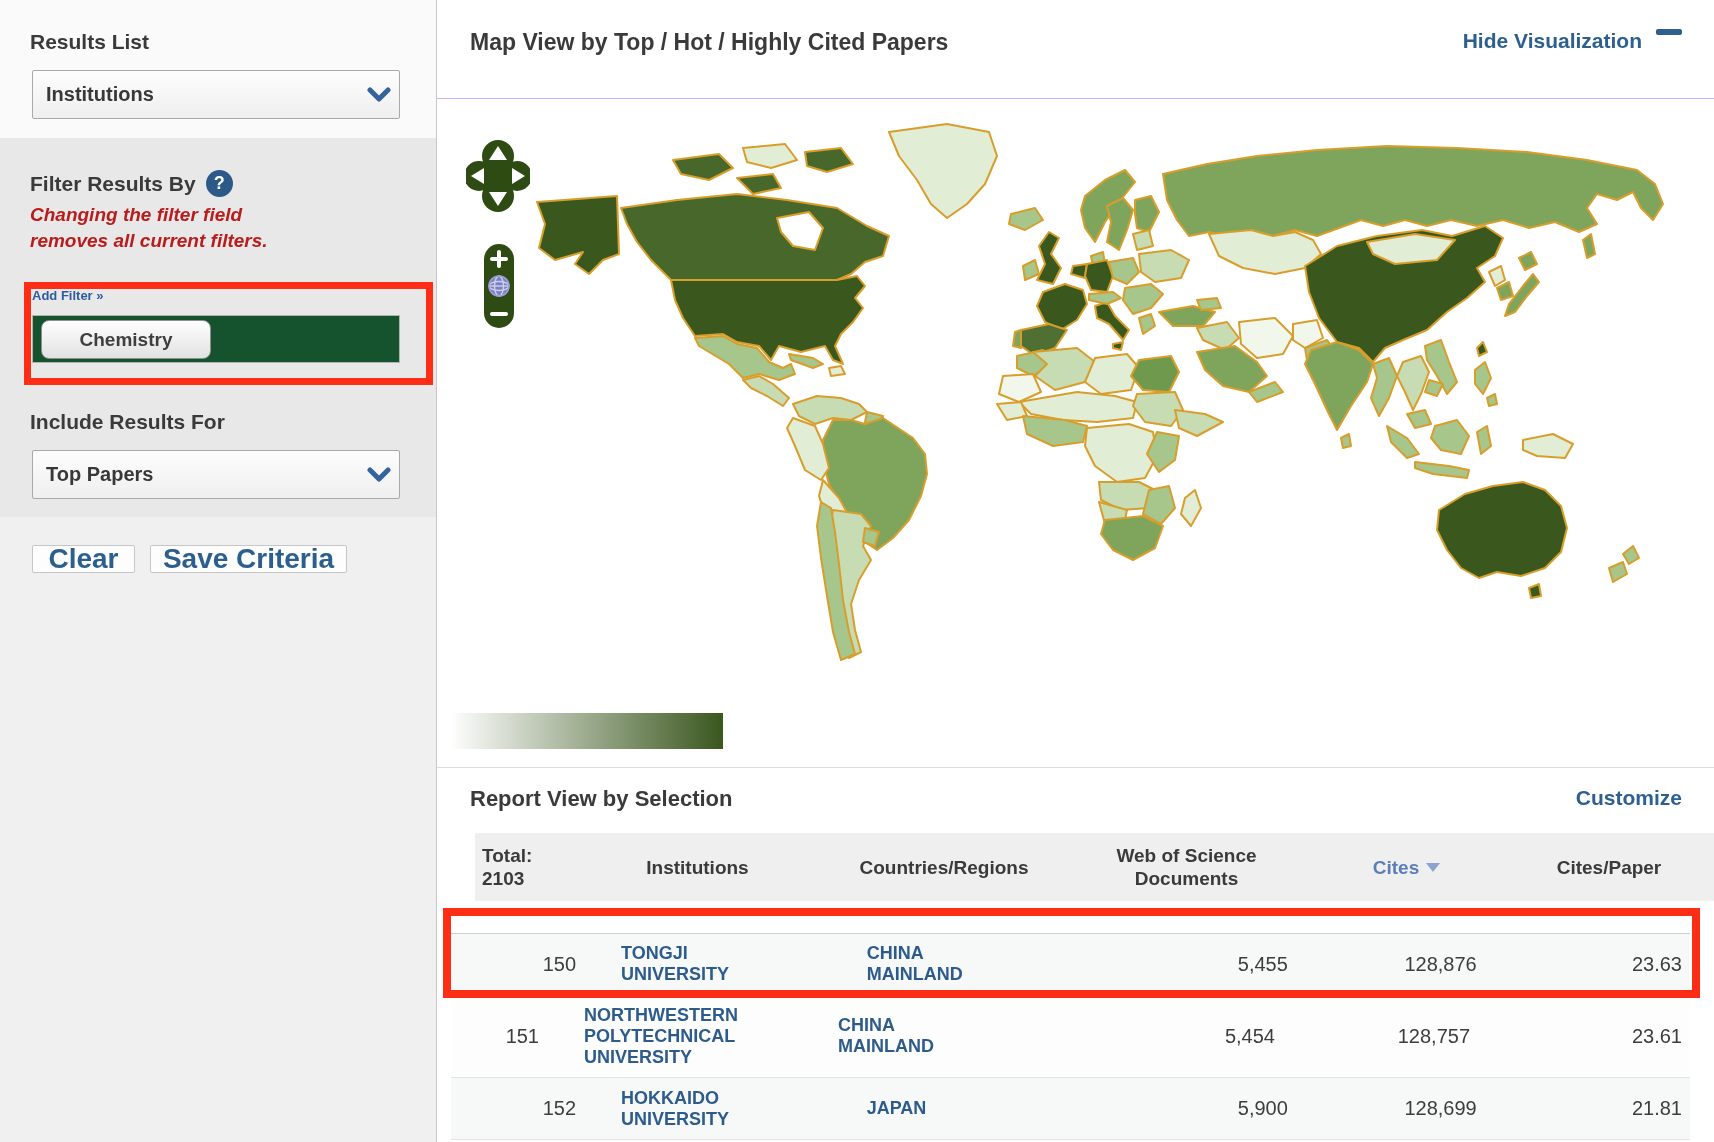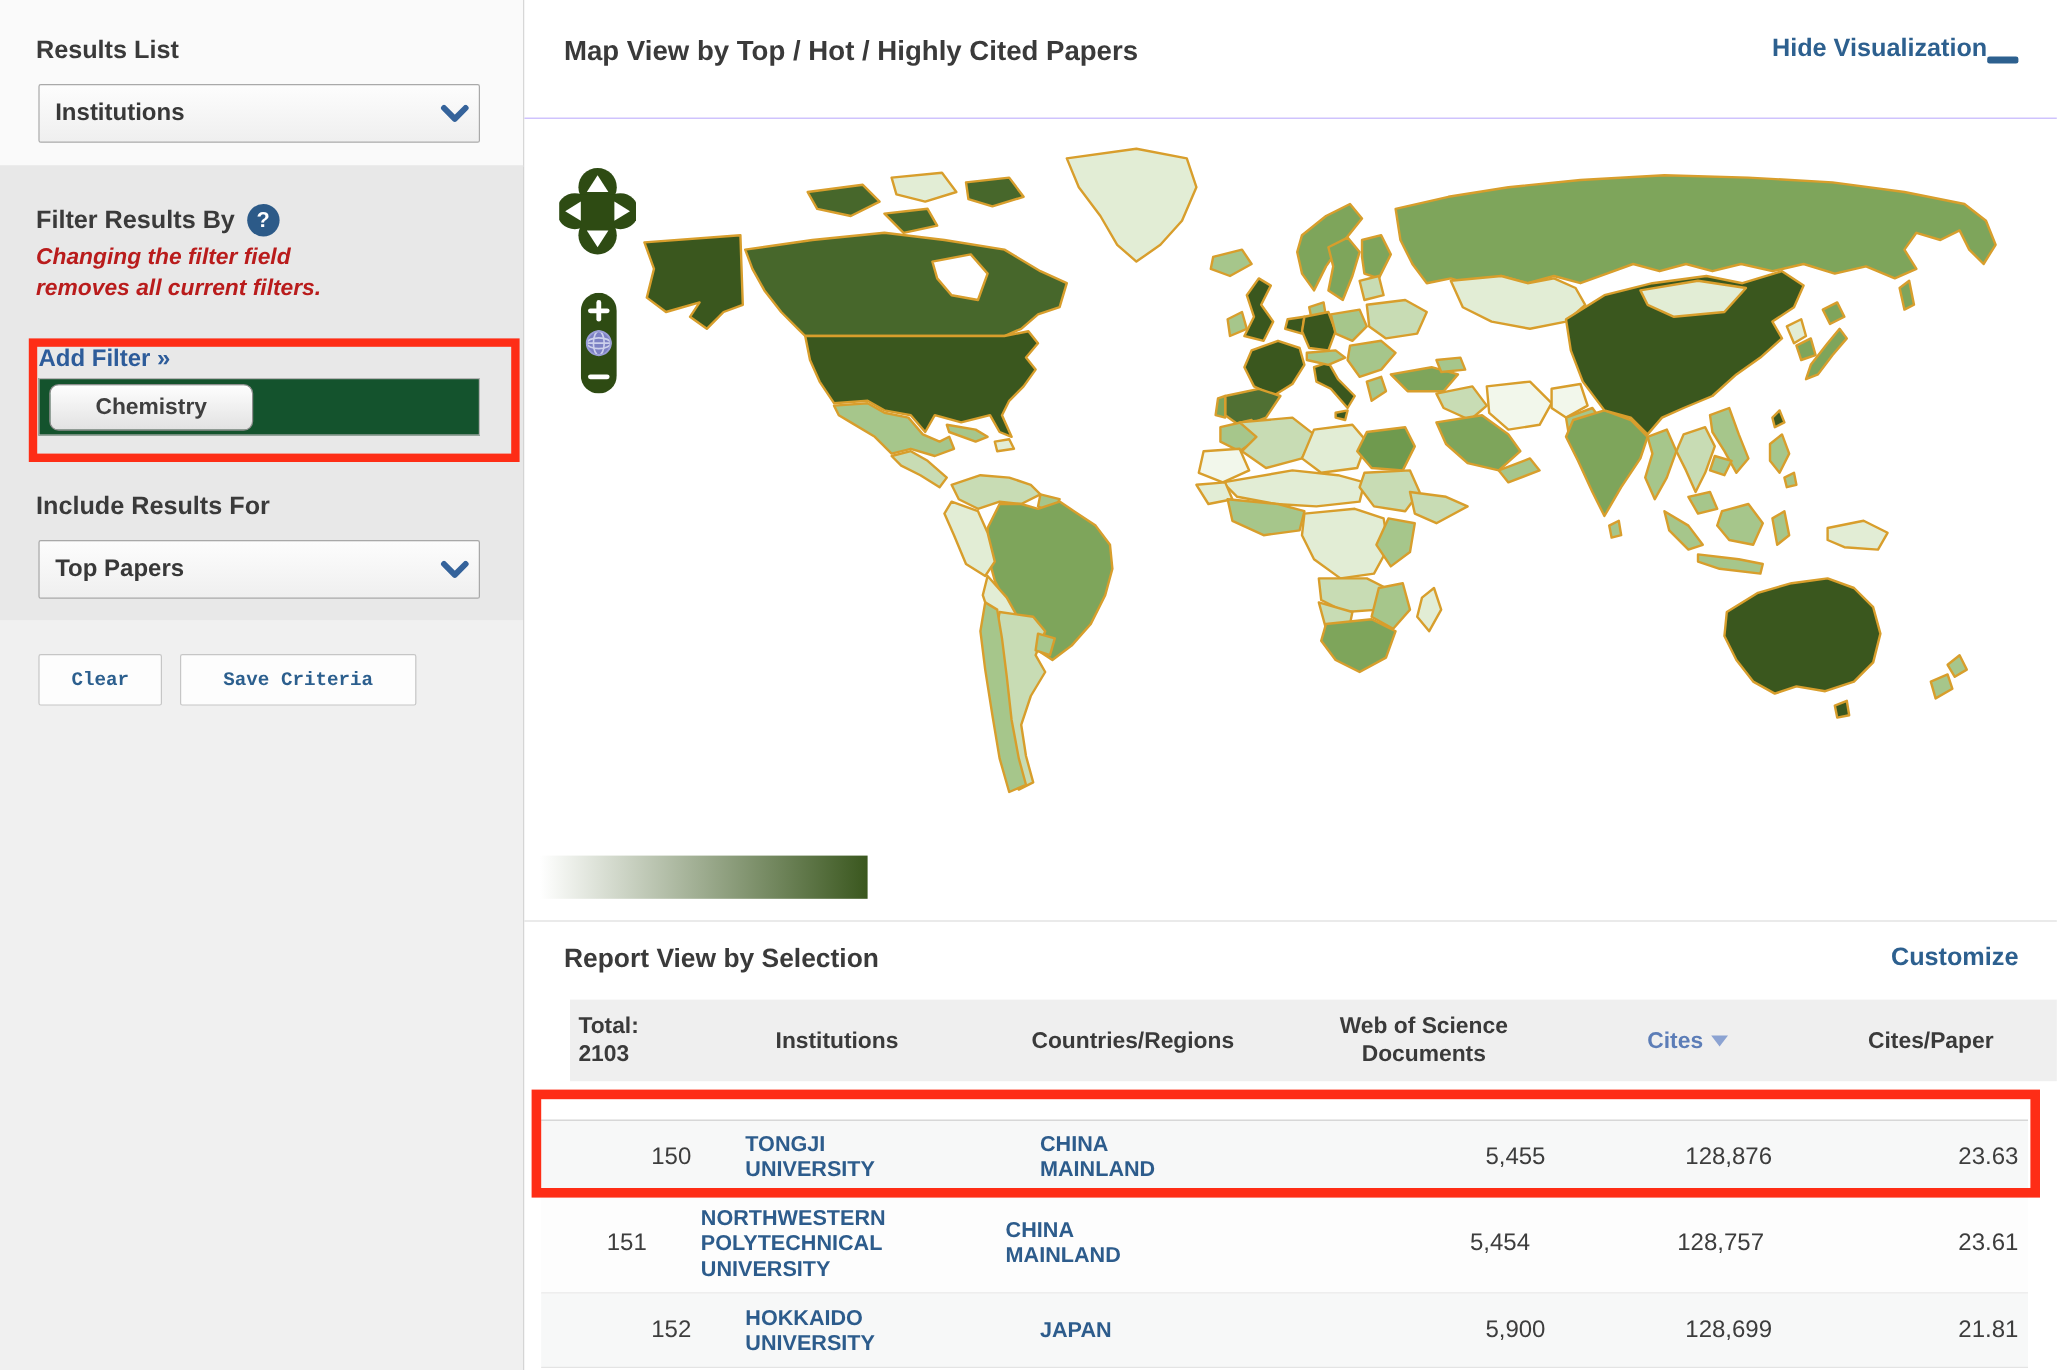--- a/index.html
+++ b/index.html
@@ -17,39 +17,39 @@
   #results-list-label{left:30px;top:30px;}
   .dropdown{width:366px;height:47px;background:linear-gradient(#fdfdfd,#efefef);
             border:1px solid #a9a9a9;border-radius:2px;display:flex;align-items:center;cursor:pointer;}
   .dropdown .dd-text{font-size:20px;font-weight:bold;color:#383838;padding-left:13px;flex:1;}
   .dropdown .dd-arrow{width:40px;display:flex;justify-content:center;align-items:center;}
   #dd-results{left:32px;top:70px;}
   #filter-title-row{left:30px;top:170px;display:flex;align-items:center;gap:10px;}
   .help-icon{width:27px;height:27px;border-radius:50%;background:#2c5a88;color:#fff;font-size:18px;
              font-weight:bold;display:flex;align-items:center;justify-content:center;cursor:pointer;}
   #filter-note{left:30px;top:202px;font-size:19px;line-height:26px;font-weight:bold;font-style:italic;color:#b91c1c;}
-  #add-filter-link{left:32px;top:288px;font-size:20px;font-weight:bold;color:#2d5c9a;cursor:pointer;}
+  #add-filter-link{left:32px;top:288px;font-size:13px;font-weight:bold;color:#2d5c9a;cursor:pointer;}
   #filter-field{left:32px;top:315px;width:366px;height:46px;background:#14532d;border:1px solid #b3b3b3;}
   #filter-chip{left:8px;top:4px;width:168px;height:37px;border:1px solid #8e8e8e;border-radius:8px;
                background:linear-gradient(#fefefe,#e2e2e2);box-shadow:inset 0 1px 0 #fff;
                display:flex;align-items:center;justify-content:center;
                font-size:19px;font-weight:bold;color:#3f3f3f;cursor:pointer;}
   #include-label{left:30px;top:410px;}
   #dd-include{left:32px;top:450px;}
-  .side-btn{height:43px;background:#fdfdfd;border:1px solid #c6c6c6;border-radius:2px;
+  .side-btn{height:28px;background:#fdfdfd;border:1px solid #c6c6c6;border-radius:2px;
             display:flex;align-items:center;justify-content:center;
-            font-size:16px;font-weight:bold;color:#2c5f8e;cursor:pointer;box-sizing:border-box;font-family:Liberation Mono, monospace;}
+            font-size:28px;font-weight:bold;color:#2c5f8e;cursor:pointer;box-sizing:border-box;}
   #btn-clear{left:32px;top:545px;width:103px;}
   #btn-save{left:150px;top:545px;width:197px;}
 
   
   #main{left:437px;top:0;width:1277px;height:1142px;background:#fff;}
   #map-header{left:0;top:0;width:1277px;height:98px;border-bottom:1px solid #c4b5fd;}
   #map-title{left:33px;top:29px;font-size:23px;font-weight:bold;color:#3a3a3a;}
-  #hide-viz{right:32px;top:29px;display:flex;align-items:flex-end;cursor:pointer;
+  #hide-viz{right:32px;top:29px;display:flex;align-items:flex-start;gap:14px;cursor:pointer;
             font-size:21px;font-weight:bold;color:#2d608f;}
   .dash-icon{width:26px;height:6px;background:#2d608f;border-radius:2px;display:inline-block;}
 
   #world-svg{left:0;top:108px;}
   #pan-ctl{left:29px;top:136px;cursor:pointer;}
   #zoom-ctl{left:47px;top:244px;cursor:pointer;}
   #legend-bar{left:13px;top:713px;width:273px;height:36px;}
 
   #report-bar{left:0;top:767px;width:1277px;height:66px;border-top:1px solid #dcdcdc;}
   #report-title{left:33px;top:18px;font-size:22px;font-weight:bold;color:#3a3a3a;}

